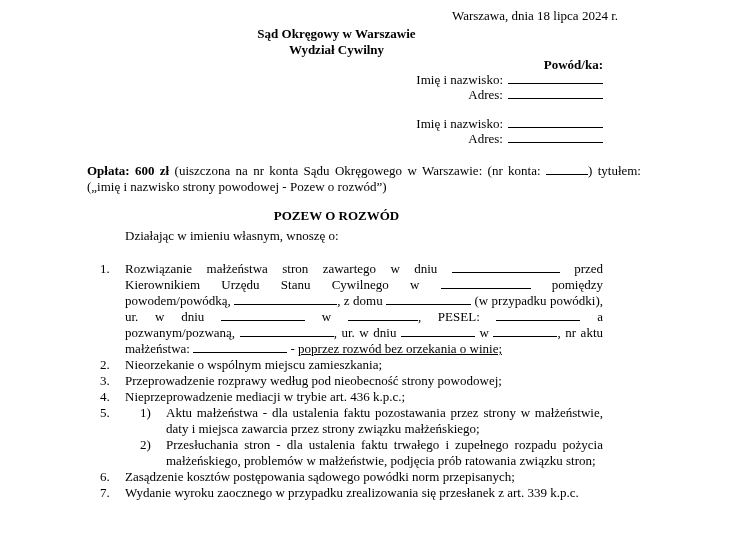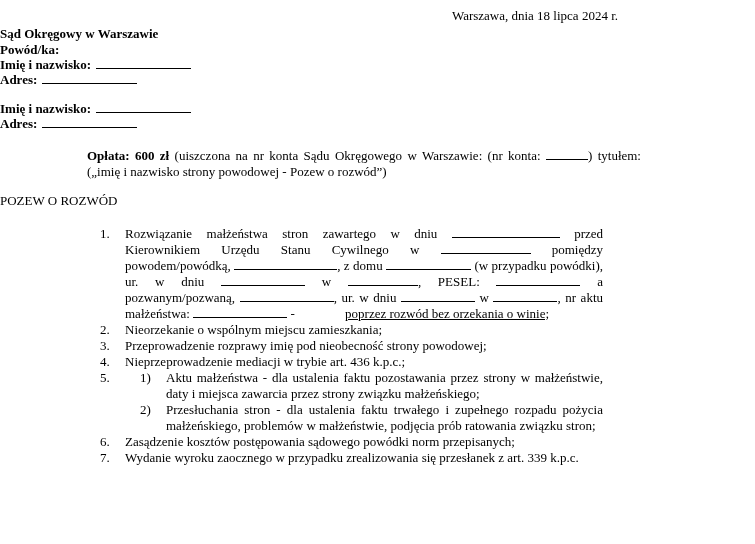--- a/index.html
+++ b/index.html
@@ -6,99 +6,101 @@
   html,body { background:#ffffff; }
   body {
     width:755px; height:544px;
     font-family:"Liberation Serif","DejaVu Serif",serif;
     font-size:13px; line-height:16px; color:#000;
     overflow:hidden;
   }
   .page { width:673px; height:544px; background:#fff; padding-top:8px; overflow:hidden; }
 
   .b { font-weight:bold; }
-  .u { text-decoration:underline;margin-left:47px; }
+  .u { text-decoration:underline; }
 
   .blank {
     display:inline-block;
     border-bottom:1px solid #000;
     height:10px;
   }
 
   .date-line { text-align:right; padding-right:55px; }
 
-  .court-block { font-weight:bold; line-height:15.5px; margin-top:2px; }
+  .court-block { text-align:center; font-weight:bold; line-height:15.5px; margin-top:2px; }
   .street-prefix {
     text-decoration:underline;
     text-decoration-style:wavy;
     text-decoration-color:#3a7a3a;
   }
 
-  .party-block { text-align:left; padding-right:70px; line-height:15px; }
+  .party-block { text-align:right; padding-right:70px; line-height:15px; }
   .party-heading { font-weight:bold; }
-  .party-row .label { font-weight:bold;margin-top:40px; }
+  .party-row .label { font-weight:normal;margin-top:40px; }
   .party-row .blank { width:95px; margin-left:5px; }
   .defendant-block { margin-top:14px; }
 
   .fee-paragraph { margin:17px 32px 0 87px; text-align:justify; }
   .fee-paragraph .blank { min-width:10px; }
 
-  .doc-title { text-align:left; font-weight:normal; margin-top:13px; }
+  .doc-title { text-align:center; font-weight:bold; margin-top:13px; }
 
   .intro-line { margin:4px 70px 0 87px; text-indent:38px; }
 
   .olist { margin:17px 70px 0 100px; }
   .li { display:flex; align-items:flex-start; }
   .num { flex:0 0 25px; }
   .li-text { flex:1 1 auto; text-align:justify; }
   .sublist { margin-left:15px; }
   .sublist .num { flex:0 0 26px; }
 </style>
 </head>
 <body>
 
 <div class="page">
 
   <div class="date-line">Warszawa, dnia 18 lipca 2024 r.</div>
 
   <div class="court-block">
     <div>Sąd Okręgowy w Warszawie</div>
+    <div>Wydział Cywilny</div>
   </div>
 
   <div class="party-block">
     <div class="party-heading">Powód/ka:</div>
     <div class="party-row"><span class="label">Imię i nazwisko:</span><span class="blank"></span></div>
     <div class="party-row"><span class="label">Adres:</span><span class="blank"></span></div>
   </div>
 
   <div class="party-block defendant-block">
     <div class="party-row"><span class="label">Imię i nazwisko:</span><span class="blank"></span></div>
     <div class="party-row"><span class="label">Adres:</span><span class="blank"></span></div>
   </div>
 
   <div class="fee-paragraph"><span class="b">Opłata: 600 zł</span><span> (uiszczona na nr konta Sądu Okręgowego w Warszawie: (nr konta: </span><span class="blank" style="width: 42px;"></span><span>) tytułem: („imię i nazwisko strony powodowej - Pozew o rozwód”)</span></div>
 
   <div class="doc-title">POZEW O ROZWÓD</div>
 
+  <div class="intro-line">Działając w imieniu własnym, wnoszę o:</div>
 
   <div class="olist">
 
     <div class="li">
       <span class="num">1.</span>
       <span class="li-text"><span>Rozwiązanie małżeństwa stron zawartego w dniu </span><span class="blank" style="width: 108px;"></span><span> przed Kierownikiem Urzędu Stanu Cywilnego w </span><span class="blank" style="width: 90px;"></span><span> pomiędzy powodem/powódką, </span><span class="blank" style="width: 103px;"></span><span>, z domu </span><span class="blank" style="width: 85px;"></span><span> (w przypadku powódki), ur. w dniu </span><span class="blank" style="width: 84px;"></span><span> w </span><span class="blank" style="width: 70px;"></span><span>, PESEL: </span><span class="blank" style="width: 84px;"></span><span> a pozwanym/pozwaną, </span><span class="blank" style="width: 94px;"></span><span>, ur. w dniu </span><span class="blank" style="width: 74px;"></span><span> w </span><span class="blank" style="width: 64px;"></span><span>, nr aktu małżeństwa: </span><span class="blank" style="width: 94px;"></span><span> - </span><span class="u">poprzez rozwód bez orzekania o winie;</span></span>
     </div>
 
     <div class="li">
       <span class="num">2.</span>
       <span class="li-text"><span>Nieorzekanie o wspólnym miejscu zamieszkania;</span></span>
     </div>
 
     <div class="li">
       <span class="num">3.</span>
-      <span class="li-text"><span>Przeprowadzenie rozprawy imię pod nieobecność strony powodowej;</span></span>
+      <span class="li-text"><span>Przeprowadzenie rozprawy według pod nieobecność strony powodowej;</span></span>
     </div>
 
     <div class="li">
       <span class="num">4.</span>
       <span class="li-text"><span>Nieprzeprowadzenie mediacji w trybie art. 436 k.p.c.;</span></span>
     </div>
 
     <div class="li">
       <span class="num">5.</span>
       <span class="li-text">

